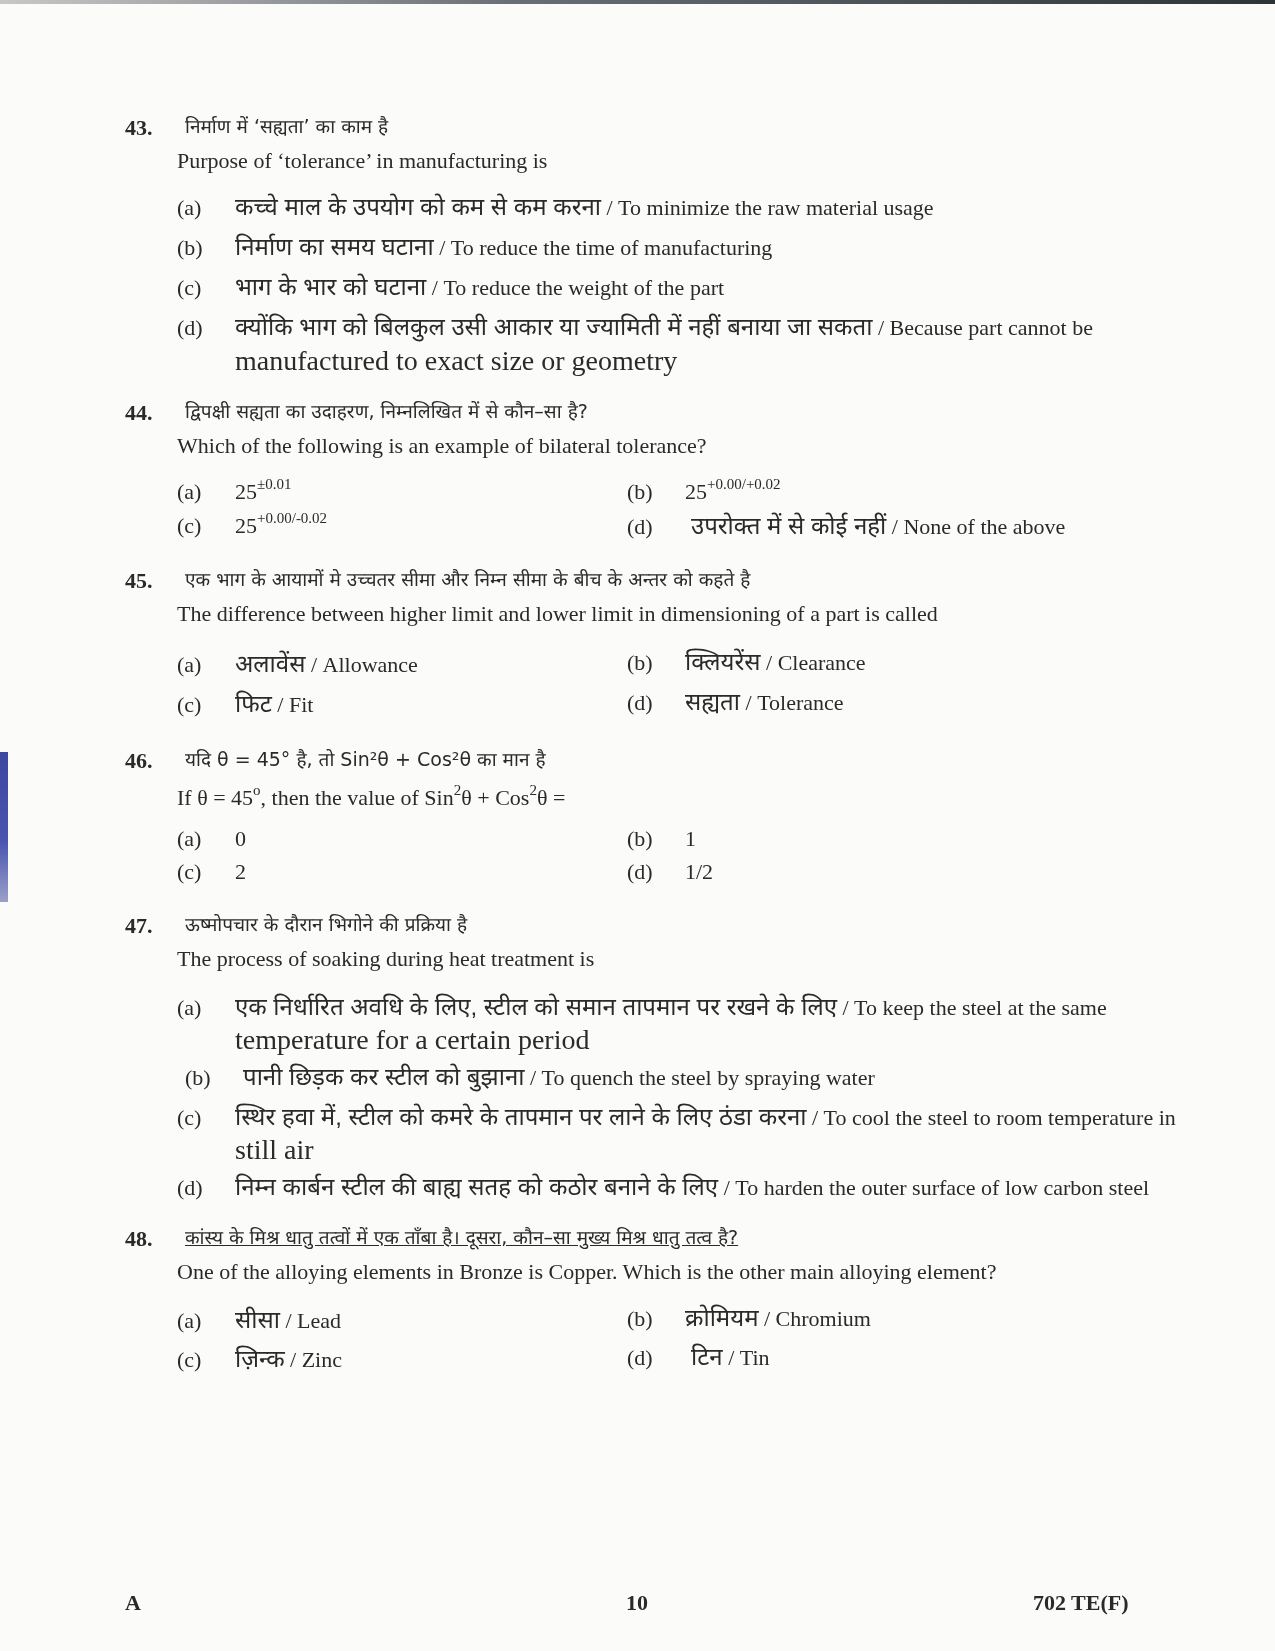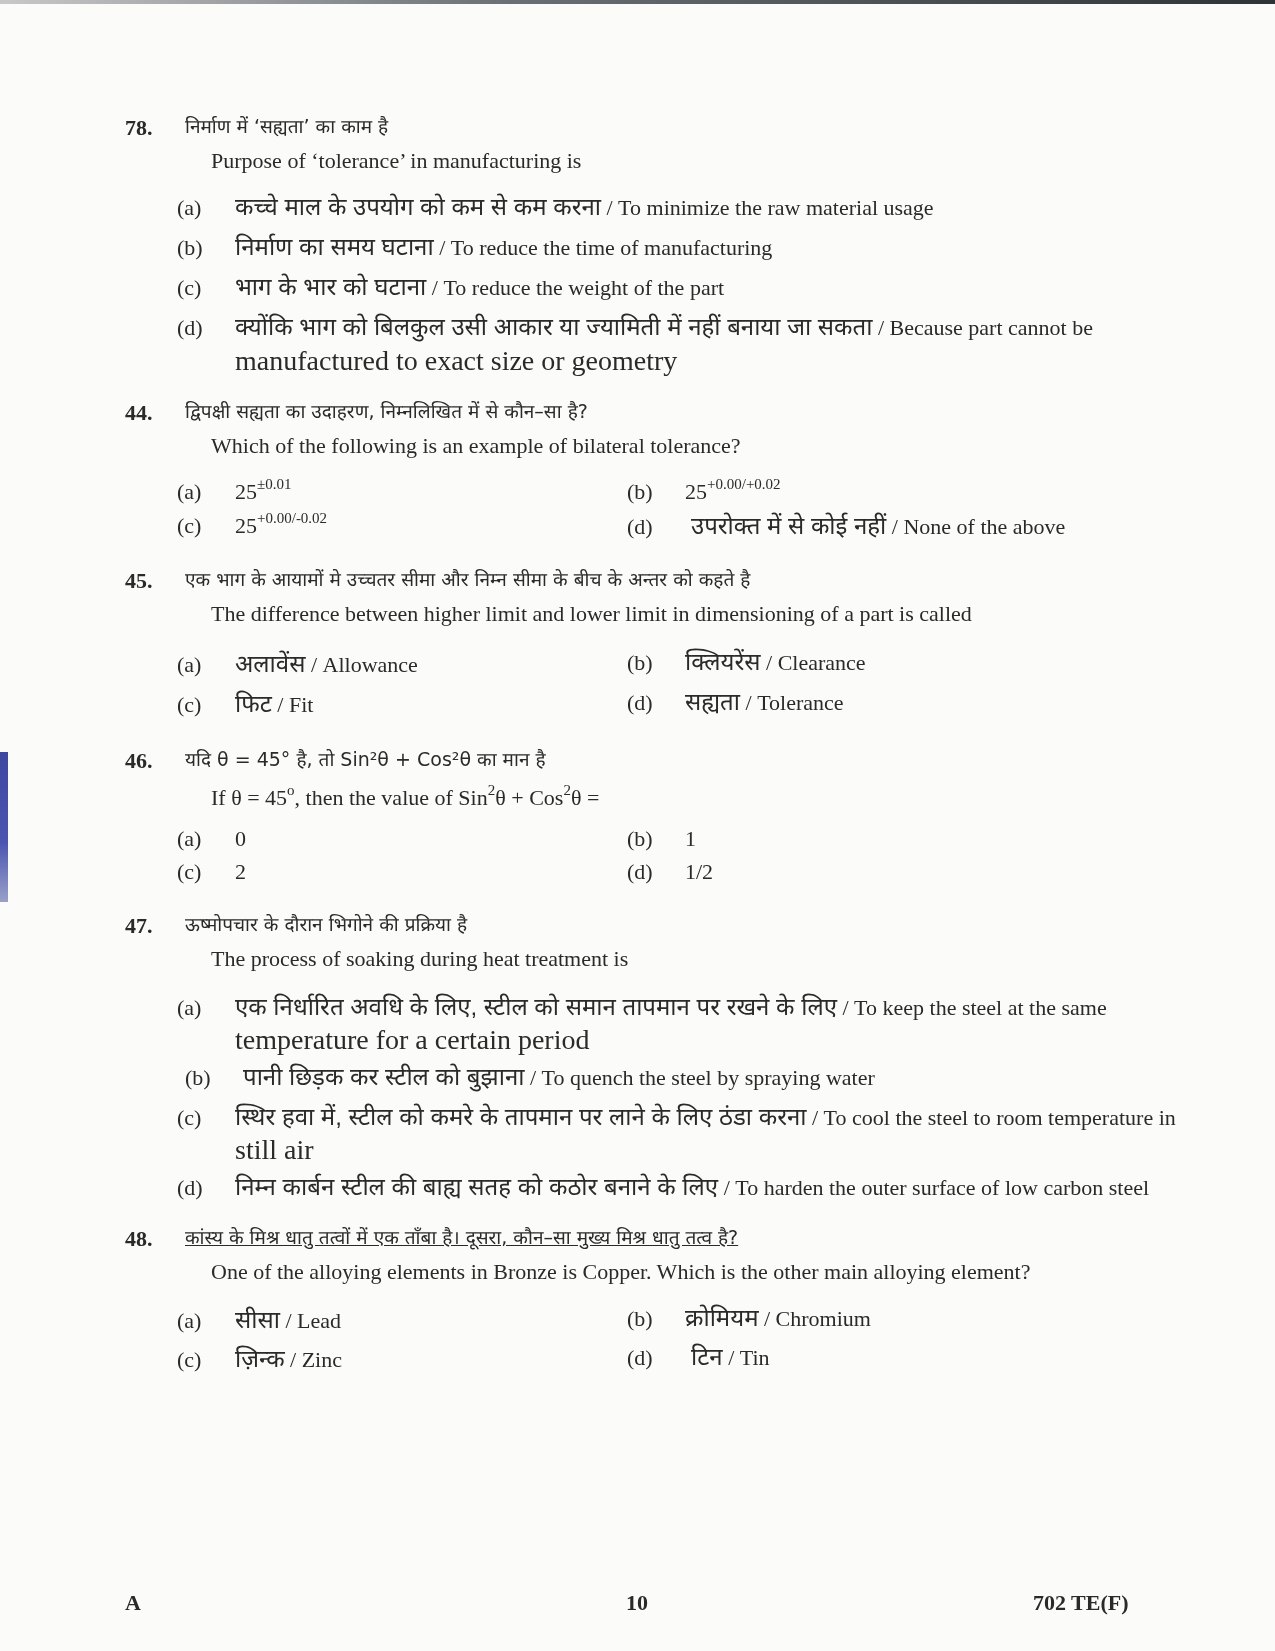--- a/index.html
+++ b/index.html
@@ -12,39 +12,39 @@
     background: linear-gradient(to right, #c8c8c8 0%, #6a6f75 40%, #2e3338 100%);
   }
   .left-strip {
     position: absolute; left: 0; top: 752px; width: 8px; height: 150px;
     background: linear-gradient(to bottom, #3c47a0, #4a55b0 60%, #9aa0c8);
   }
   .page { position: absolute; left: 0; top: 0; width: 1275px; }
   .q { position: absolute; left: 125px; width: 1080px; }
   .qnum { position: absolute; left: 0; top: 0; font-weight: bold; font-size: 22px; }
   .hi { position: absolute; left: 60px; top: 0; font-family: "DejaVu Sans", sans-serif; font-size: 19px; white-space: nowrap; }
-  .en { position: absolute; left: 60px; font-size: 22px; white-space: nowrap; margin-left: 34px; }
+  .en { position: absolute; left: 60px; font-size: 22px; white-space: nowrap; }
   .opt { position: absolute; font-size: 22px; white-space: nowrap; }
   .opt .lbl { display: inline-block; width: 58px; }
   .opt .txt-hi { font-family: Liberation Sans, sans-serif; font-size: 24px; }
   .opt .txt-en { font-size: 22px; }
   .cont { position: absolute; font-size: 28px; white-space: nowrap; }
   sup { font-size: 15px; vertical-align: 10px; }
   .footer { position: absolute; top: 1590px; font-weight: bold; font-size: 22px; }
 </style>
 </head>
 <body>
 
 <div class="top-rule"></div>
 <div class="left-strip"></div>
 
 <div class="page">
 
   <div class="q" style="top:115px;">
-    <span class="qnum">78.</span>
+    <span class="qnum">43.</span>
     <span class="hi" style="top:-2px;">निर्माण में ‘सह्यता’ का काम है</span>
     <span class="en" style="top:33px; left:52px;">Purpose of ‘tolerance’ in manufacturing is</span>
     <div class="opt" style="left:52px; top:74px;">
       <span class="lbl">(a)</span><span class="txt-hi">कच्चे माल के उपयोग को कम से कम करना</span><span class="txt-en"> / To minimize the raw material usage</span>
     </div>
     <div class="opt" style="left:52px; top:114px;">
       <span class="lbl">(b)</span><span class="txt-hi">निर्माण का समय घटाना</span><span class="txt-en"> / To reduce the time of manufacturing</span>
     </div>
     <div class="opt" style="left:52px; top:154px;">
       <span class="lbl">(c)</span><span class="txt-hi">भाग के भार को घटाना</span><span class="txt-en"> / To reduce the weight of the part</span>

